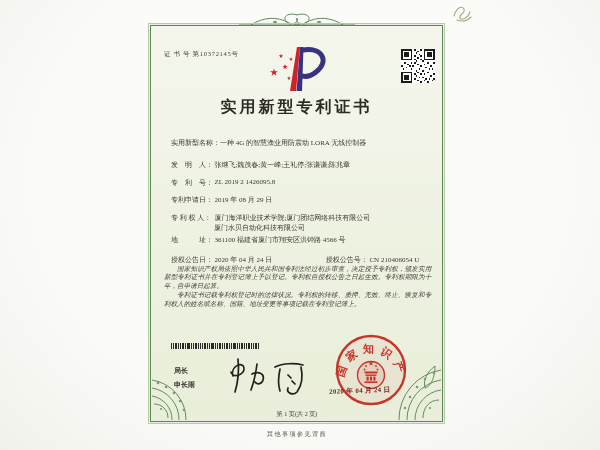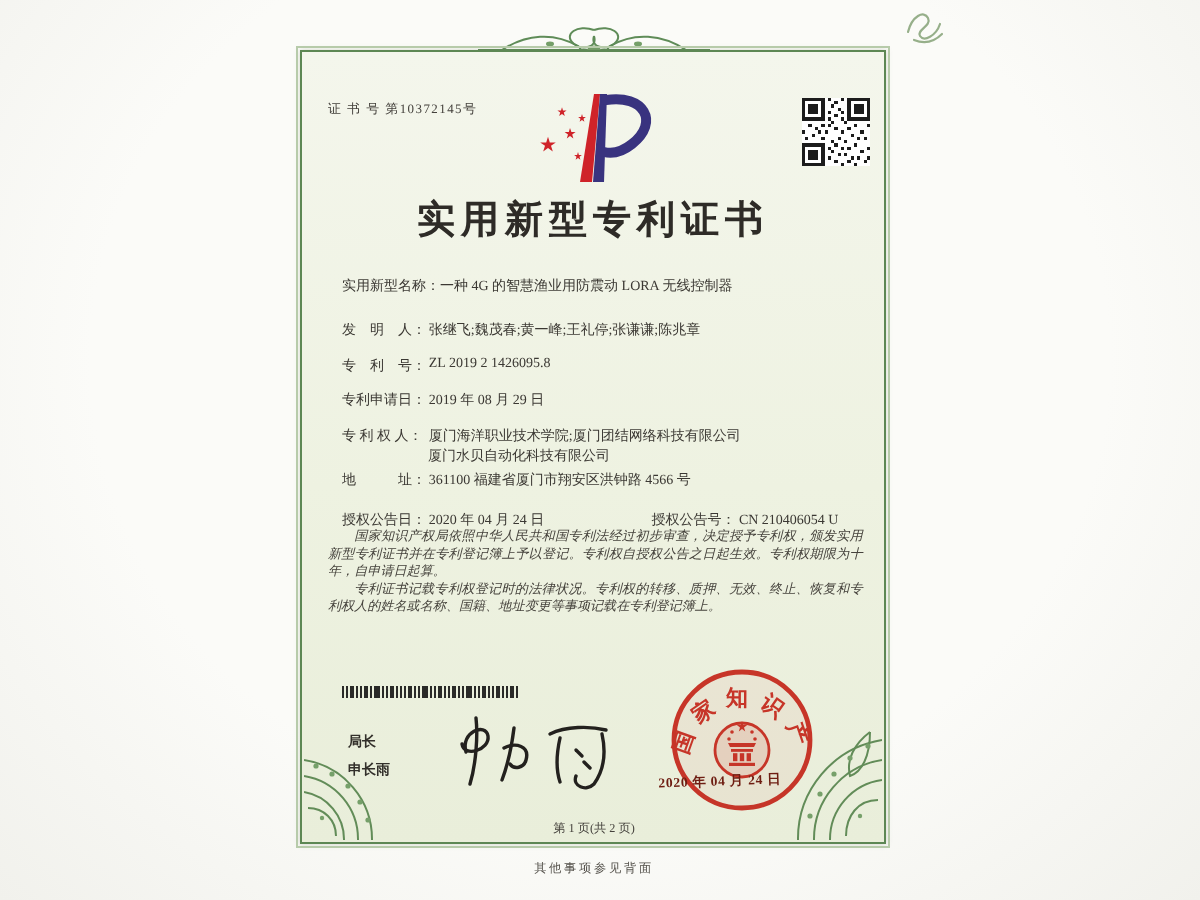--- a/index.html
+++ b/index.html
@@ -13,21 +13,21 @@
     position:absolute;left:150px;top:25px;width:293px;height:397px;
     background:linear-gradient(180deg,#f4f6ec 0%,#eef2e1 55%,#e9eeda 100%);
     border:1.5px solid var(--border-green,#5d8754);
     outline:1px solid #b7cbaa;outline-offset:1.5px;
     box-shadow:0 0 3px rgba(90,110,80,.25);
     box-sizing:border-box;
   }
   .abs{position:absolute;}
   .cert-no{left:13px;top:24px;font-size:9px;transform:scale(.72);transform-origin:0 0;
     letter-spacing:1px;color:#44413c;white-space:nowrap;}
-  .cert-title{left:0;top:71px;width:100%;text-align:center;font-size:19px;font-weight:700;
+  .cert-title{left:0;top:71px;width:100%;text-align:center;font-size:16px;font-weight:700;
     letter-spacing:3px;color:#2e2b27;}
   .row{left:20px;width:390px;font-size:10px;transform:scale(.7);transform-origin:0 0;
     white-space:nowrap;color:#3b3833;display:flex;}
   .row .lab{display:inline-block;min-width:62px;}
   .row .val{display:inline-block;}
   .row2{left:63px;width:330px;font-size:10px;transform:scale(.7);transform-origin:0 0;
     white-space:nowrap;color:#3b3833;}
   .grant2{position:absolute;left:221px;top:0;}
   .paras{left:13px;top:239px;width:408px;transform:scale(.655);transform-origin:0 0;
     font-size:10px;line-height:1.28;color:#45423c;font-style:italic;text-align:justify;}

